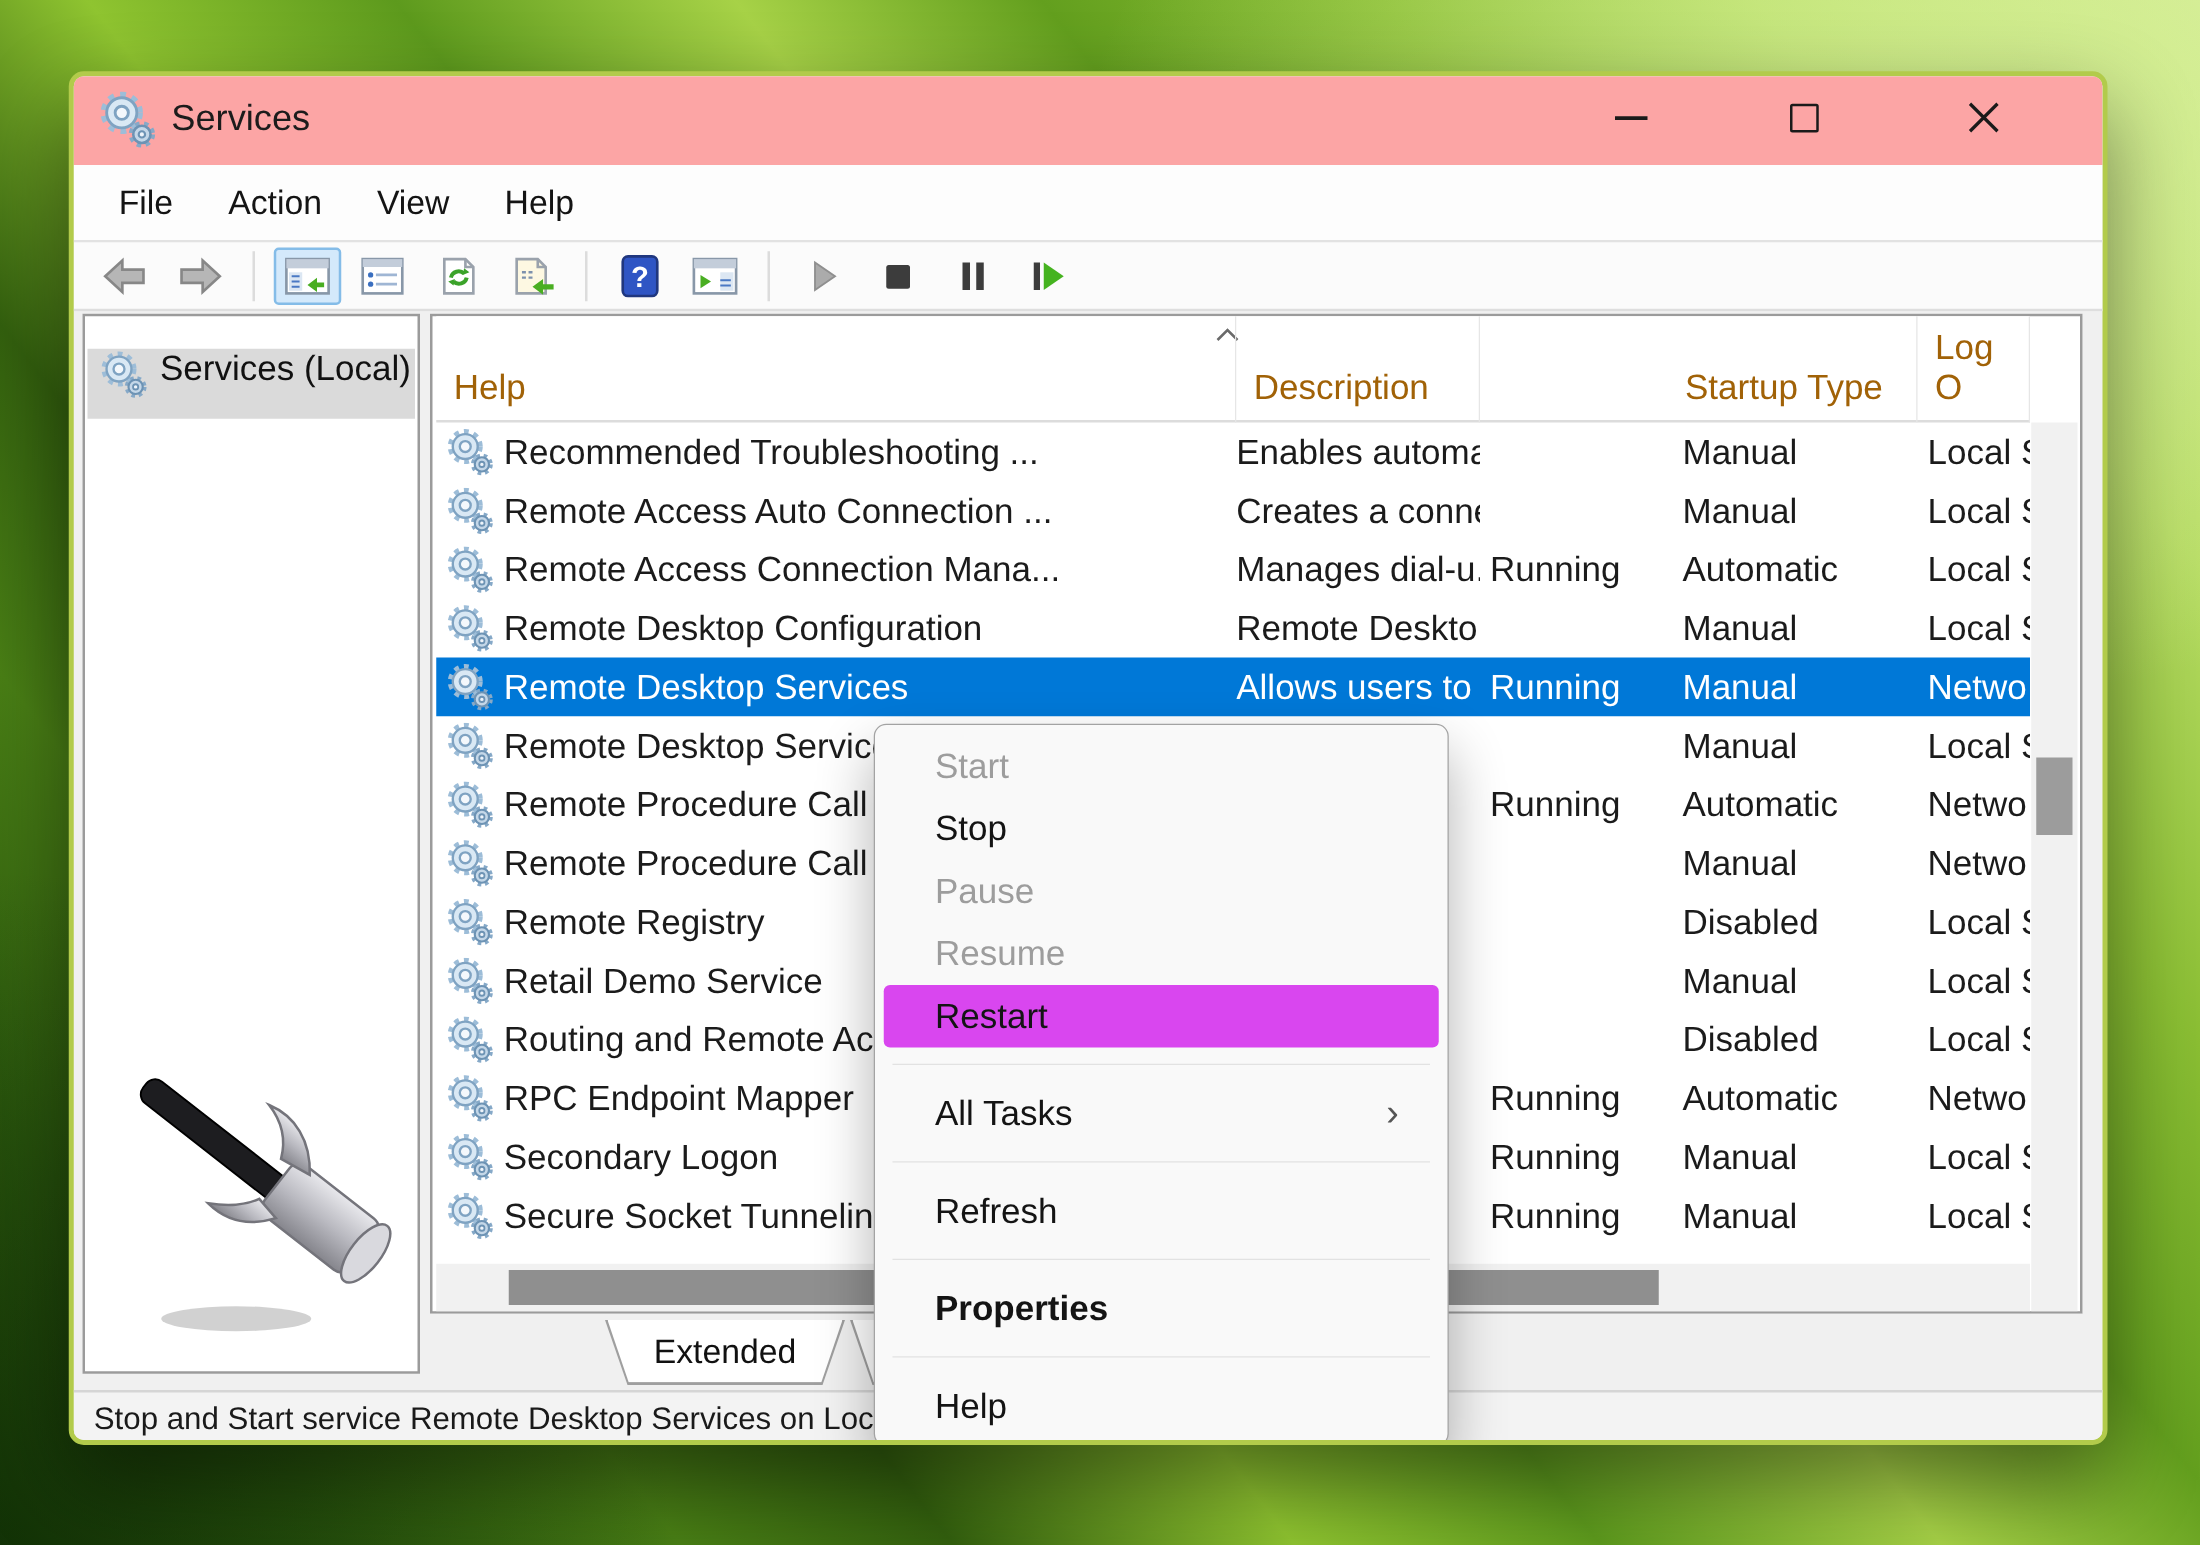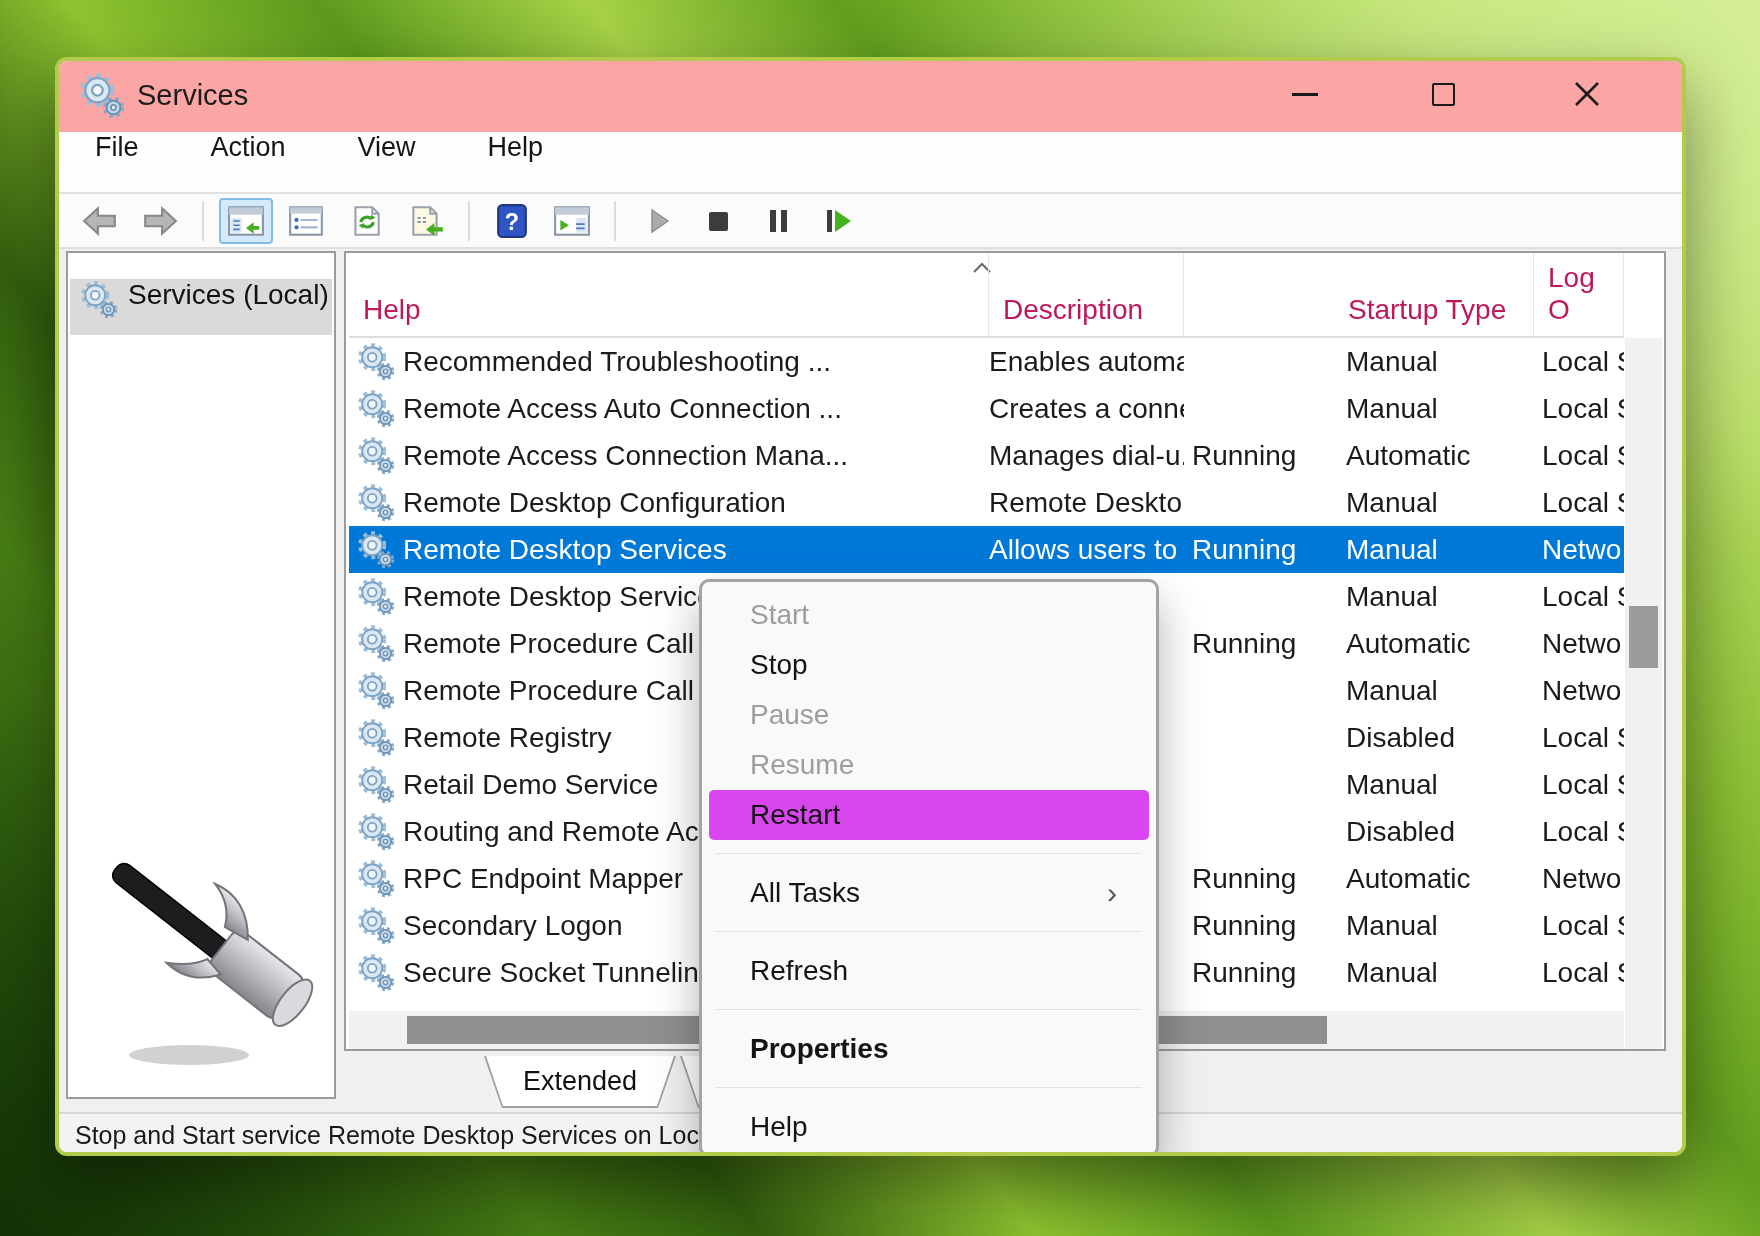--- a/index.html
+++ b/index.html
@@ -18,41 +18,41 @@
   .titlebar { position:absolute; left:0; top:0; width:100%; height:71px; background:#fca5a5; }
   .title-icon { position:absolute; left:20px; top:12px; }
   .title-text { position:absolute; left:78px; top:18px; font-size:29px; color:#1c1c1c; }
   .caption-btn { position:absolute; top:0; width:94px; height:66px; cursor:default;
     display:flex; align-items:center; justify-content:center; }
   .btn-min { right:330px; } .btn-max { right:192px; } .btn-close { right:48px; }
   .glyph-dash { width:26px; height:3px; background:#1a1a1a; }
   .glyph-square { width:23px; height:23px; border:2.5px solid #1a1a1a; border-radius:2px; }
   
   .menubar { position:absolute; left:0; top:71px; width:100%; height:62px; background:#fdfdfd;
-    border-bottom:2px solid #e2e2e2; display:flex; padding-left:14px;gap:28px; }
+    border-bottom:2px solid #e2e2e2; display:flex; align-items:center; padding-left:14px; }
   .menubar .mitem { font-size:27px; color:#141414; padding:0 22px; }
   
   .toolbar { position:absolute; left:0; top:133px; width:100%; height:55px; background:#fbfbfb;
     border-bottom:2px solid #dedede; display:flex; align-items:center; padding-left:14px; gap:6px; }
   .tbtn { width:54px; height:46px; display:flex; align-items:center; justify-content:center; border-radius:4px; }
   .tbtn.active { background:#d4e9fb; border:2px solid #84bce8; }
   .tsep { width:2px; height:40px; background:#dcdcdc; margin:0 9px; }
   
   .tree-panel { position:absolute; left:7px; top:190px; width:270px; height:848px;
     background:#fff; border:2px solid #9b9b9b; }
   .tree-item { position:absolute; left:2px; right:2px; top:26px; height:56px; background:#dadada;
     display:flex; align-items:flex-start; padding-left:10px; gap:10px; }
   .tree-item span.lbl { font-size:28px; color:#111; }
   .table-panel { position:absolute; left:285px; top:190px; width:1322px; height:800px;
     background:#fff; border:2px solid #9b9b9b; }
   
   .thead { position:absolute; left:3px; top:0; height:85px; width:1275px; background:#fff;
     border-bottom:2px solid #dcdcdc; }
   .hcell { position:absolute; top:0; height:85px; border-right:1px solid #e6e6e6;
-    display:flex; align-items:flex-end; padding:0 0 12px 14px; font-size:28px; color:#be185d; }
+    display:flex; align-items:flex-end; padding:0 0 12px 14px; font-size:28px; color:#a16207; }
   .sort-caret { position:absolute; top:8px; left:622px; width:22px; height:14px; }
   
   .rows { position:absolute; left:3px; top:85px; width:1275px; height:658px; }
   .row { position:absolute; left:0; width:1275px; height:47px; }
   .row .cell { position:absolute; top:0; height:47px; display:flex; align-items:center;
     font-size:28px; color:#1b1b1b; white-space:nowrap; overflow:hidden; }
   .row.sel { background:#0078d7; }
   .row.sel .cell { color:#fff; }
   .c-name { left:0; width:640px; padding-left:8px; gap:8px; }
   .c-desc { left:640px; width:195px; }
@@ -73,21 +73,21 @@
   .tab .inner { position:absolute; left:2px; right:2px; top:0; bottom:2px; background:#fff;
     clip-path:polygon(0 0,100% 0,calc(100% - 17px) 100%,17px 100%);
     display:flex; align-items:center; justify-content:center; font-size:27px; color:#111; }
   .tab-0 { left:140px; width:192px; } .tab-1 { left:336px; width:190px; }
   
   .statusbar { position:absolute; left:0; top:1051px; width:100%; height:44px; background:#f3f3f3;
     border-top:2px solid #d5d5d5; display:flex; align-items:center; padding-left:16px; }
   .statusbar .stext { font-size:25px; color:#1a1a1a; white-space:nowrap; }
   
   .ctxmenu { position:absolute; left:640px; top:518px; width:460px; height:578px; z-index:60;
-    background:#f9f9f9; border:3px solid #a3a3a3; border-radius:10px;
+    background:#f9f9f9; border:1px solid #a3a3a3; border-radius:10px;
     box-shadow:0 22px 45px rgba(0,0,0,.30); padding-top:8px; }
   .mi { height:50px; margin:0 7px; border-radius:5px; display:flex; align-items:center;
     padding-left:41px; font-size:28px; color:#141414; position:relative; }
   .mi.disabled { color:#9d9d9d; }
   .mi.hover { background:#d946ef; }
   .mi.bold { font-weight:bold; }
   .mi .arrow { position:absolute; right:32px; font-size:30px; color:#555; font-weight:normal; }
   .msep { height:28px; position:relative; }
   .msep::after { content:""; position:absolute; left:14px; right:14px; top:13px; height:1px; background:#e2e2e2; }
   .hammer { position:absolute; left:10px; top:778px; z-index:40; }

